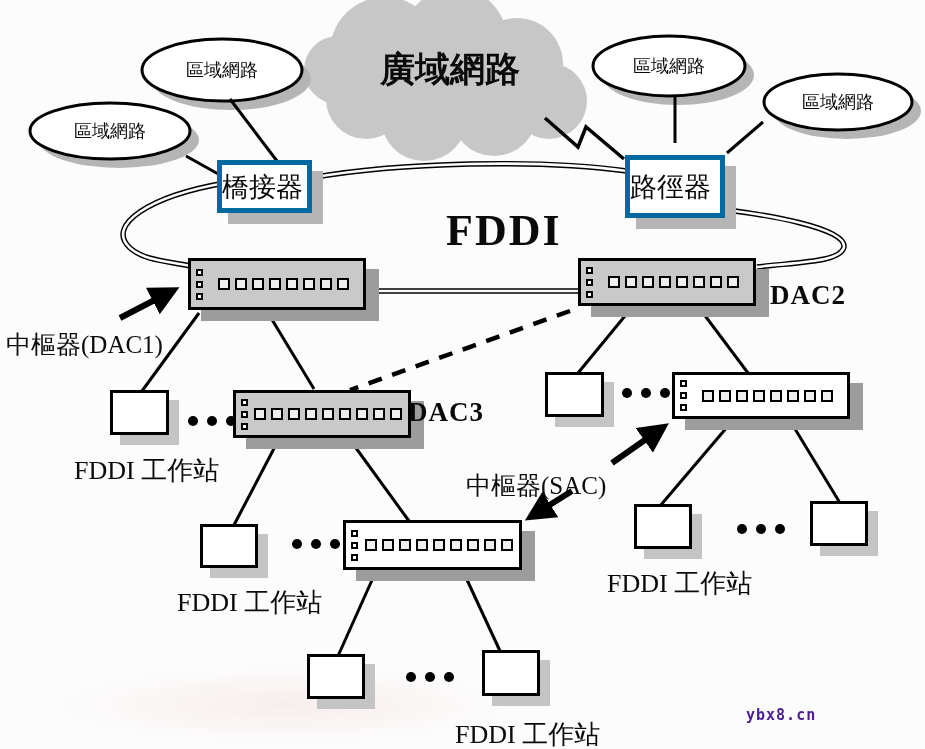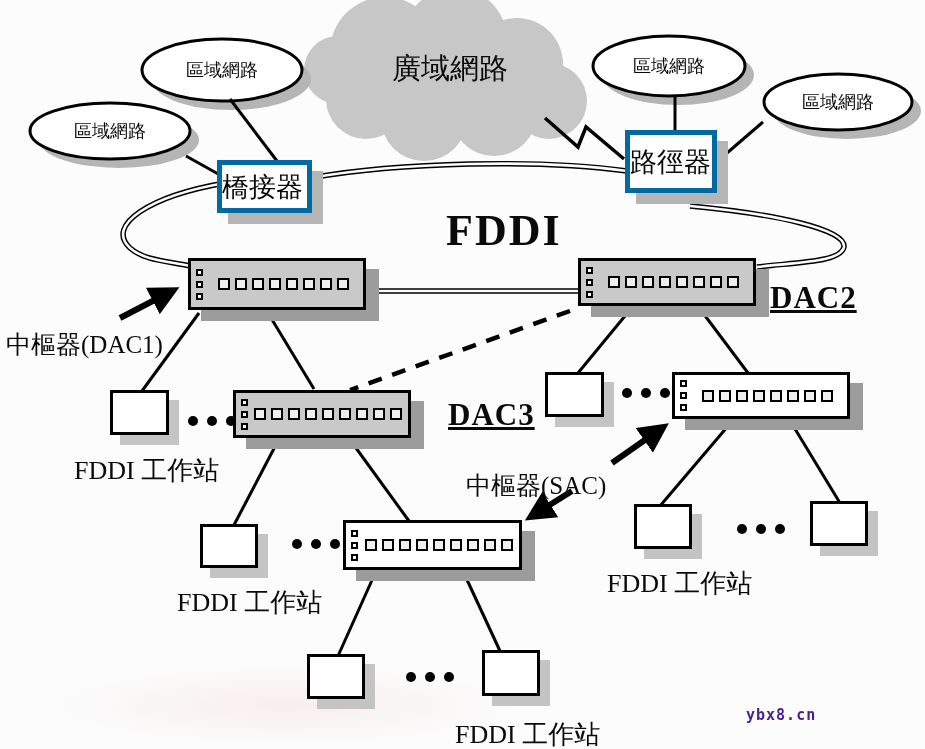--- a/index.html
+++ b/index.html
@@ -33,22 +33,22 @@
   .prow{display:flex;gap:5px;margin:0 auto;}
   .p{width:12px;height:12px;background:#efefef;border:2px solid #000;box-sizing:border-box;}
   
   .ws{background:#fff;border:3px solid #000;box-shadow:10px 10px 0 #c4c4c4;}
   
   .dots{display:flex;gap:9px;align-items:center;}
   .dot{width:10px;height:10px;border-radius:50%;background:#000;}
   
   .t26{font-size:26px;}
   .t27{font-size:18px;}
-  .t29{font-size:29px;}
-  .dacname{font-size:31px;font-weight:bold;letter-spacing:1px;text-decoration:underline;}
+  .t29{font-size:35px;font-weight:bold;}
+  .dacname{font-size:27px;font-weight:bold;letter-spacing:1px;}
   .ringname{font-size:44px;font-weight:600;letter-spacing:2px;}
   .ann{font-size:25px;margin-top:11px;}
   .wm{font-family:"DejaVu Sans Mono","Liberation Mono",monospace;font-weight:bold;font-size:15px;color:#4c1d95;letter-spacing:1px;}
   .smudge{
     width:470px;height:80px;border-radius:50%;
     background:radial-gradient(ellipse at center, rgba(243,219,219,0.45), rgba(243,219,219,0) 70%);
     z-index:1;
   }
 </style>
 </head>
@@ -135,21 +135,21 @@
 
   <div class="abs lbl t29 cjk" style="left:335px;top:50px;width:230px;height:38px">廣域網路</div>
   <div class="abs lbl t27 cjk" style="left:142px;top:42px;width:160px;height:56px">區域網路</div>
   <div class="abs lbl t27 cjk" style="left:30px;top:103px;width:160px;height:56px">區域網路</div>
   <div class="abs lbl t27 cjk" style="left:589px;top:38px;width:160px;height:56px">區域網路</div>
   <div class="abs lbl t27 cjk" style="left:758px;top:74px;width:160px;height:56px">區域網路</div>
 
   <div class="abs box cjk" style="left:217px;top:160px;width:95px;height:53px">
     <span>橋接器</span>
   </div>
-  <div class="abs box cjk" style="left:625px;top:130px;width:92px;height:63px">
+  <div class="abs box cjk" style="left:625px;top:155px;width:100px;height:63px">
     <span>路徑器</span>
   </div>
 
   <div class="abs ringname" style="left:446px;top:205px">FDDI</div>
 
   <div class="abs conc gray" style="left:188px;top:258px;width:178px;height:52px">
     <div class="pcol">
         <span class="pc"></span>
         <span class="pc"></span>
         <span class="pc"></span>
@@ -230,21 +230,21 @@
         <span class="p"></span>
         <span class="p"></span>
         <span class="p"></span>
         <span class="p"></span>
         <span class="p"></span>
         <span class="p"></span>
       </div>
   </div>
 
   <div class="abs dacname" style="left:770px;top:280px">DAC2</div>
-  <div class="abs dacname" style="left:448px;top:397px">DAC3</div>
+  <div class="abs dacname" style="left:408px;top:397px">DAC3</div>
 
   <div class="abs ann cjk" style="left:6px;top:317px">中樞器(DAC1)</div>
   <div class="abs ann cjk" style="left:466px;top:458px">中樞器(SAC)</div>
 
   <div class="abs ws" style="left:110px;top:390px;width:59px;height:45px"></div>
   <div class="abs ws" style="left:200px;top:524px;width:58px;height:44px"></div>
   <div class="abs ws" style="left:307px;top:654px;width:58px;height:45px"></div>
   <div class="abs ws" style="left:482px;top:650px;width:58px;height:46px"></div>
   <div class="abs ws" style="left:545px;top:372px;width:59px;height:45px"></div>
   <div class="abs ws" style="left:634px;top:504px;width:58px;height:45px"></div>

